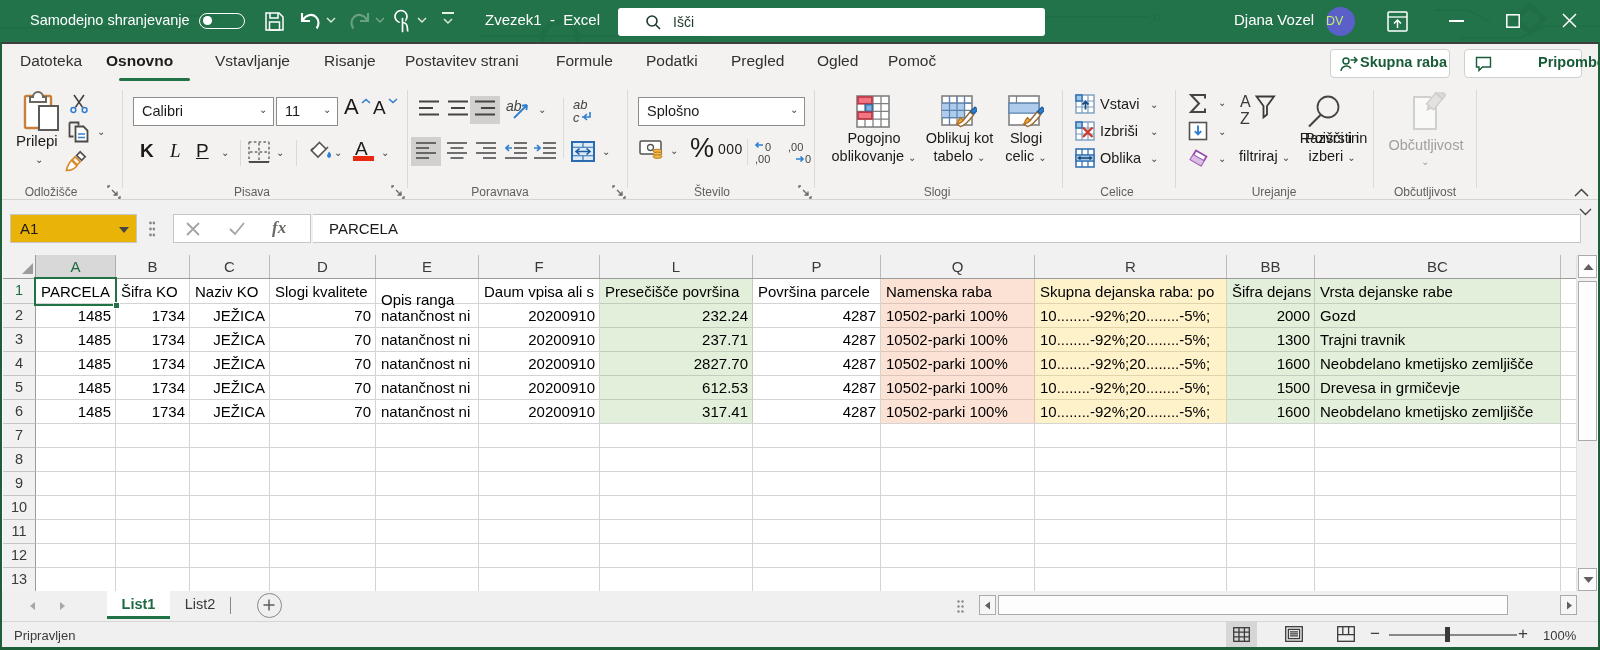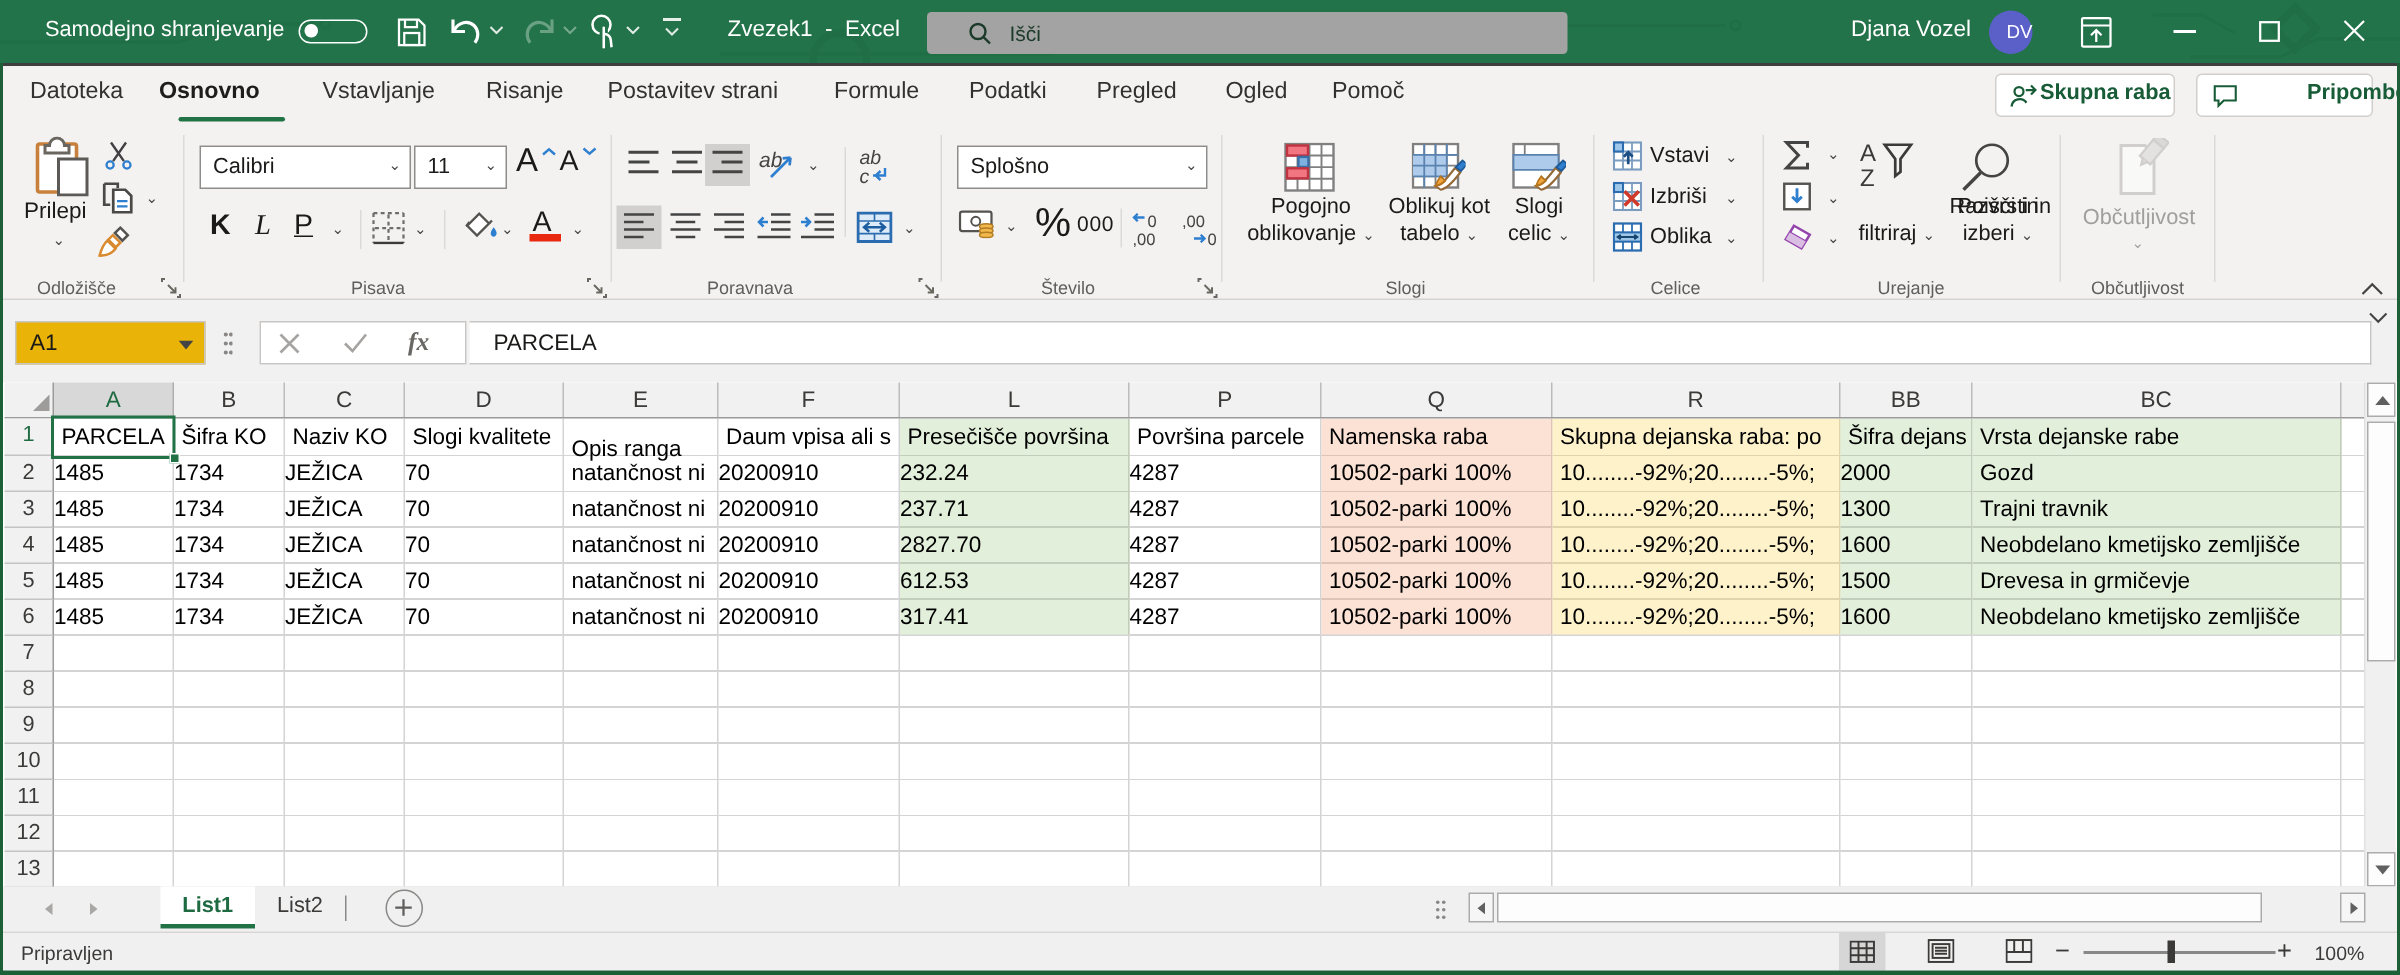--- a/index.html
+++ b/index.html
@@ -8,24 +8,24 @@
 #app { position:absolute; left:0; top:0; width:1600px; height:650px; }
 .abs { position:absolute; }
 
 
 #titlebar { position:absolute; left:0; top:0; width:1600px; height:42px; background:#227349; color:#fff; overflow:hidden; }
 #titlebar .deco { position:absolute; opacity:0.55; }
 #tb-autosave { position:absolute; left:30px; top:12px; font-size:14.5px; color:#fff; }
 #tb-toggle { position:absolute; left:199px; top:13px; width:46px; height:16px; border:1.6px solid #fff; border-radius:9px; }
 #tb-toggle::after { content:""; position:absolute; left:3px; top:2.2px; width:8.6px; height:8.6px; background:#fff; border-radius:50%; }
 #tb-title { position:absolute; left:485px; top:11px; font-size:15px; color:#fff; }
-#tb-search { position:absolute; left:618px; top:8px; width:427px; height:28px; background:#a3a3a3; border-radius:3px; }
+#tb-search { position:absolute; left:618px; top:8px; width:427px; height:28px; background:#ffffff; border-radius:3px; }
 #tb-search .stext { position:absolute; left:55px; top:6px; font-size:14px; color:#1c3a2a; }
 #tb-user { position:absolute; left:1234px; top:11px; font-size:15px; color:#fff; }
-#tb-avatar { position:absolute; left:1326px; top:7px; width:29px; height:29px; border-radius:50%; background:#5b60c9; color:#ffffff; font-size:12.5px; text-align:right; line-height:29px; }
+#tb-avatar { position:absolute; left:1326px; top:7px; width:29px; height:29px; border-radius:50%; background:#5b60c9; color:#bef264; font-size:12.5px; text-align:left; line-height:29px; }
 
 
 #tabrow { position:absolute; left:0; top:44px; width:1600px; height:40px; background:#f3f2f1; border-left:2px solid #185c37; border-right:2px solid #185c37; }
 .rtab { position:absolute; top:8px; font-size:15.5px; color:#323130; }
 #tab-osnovno { font-weight:bold; color:#1e1d1c; }
 #tab-underline { position:absolute; left:117px; top:34px; width:71px; height:3px; background:#217346; border-radius:2px; }
 .topbtn { position:absolute; top:5px; height:29px; background:#fff; border:1px solid #d1cfcd; border-radius:4px; color:#185c37; font-size:14.5px; font-weight:bold; white-space:nowrap; }
 
 
 #ribbon { position:absolute; left:0; top:84px; width:1600px; height:116px; background:#f3f2f1; border-left:2px solid #185c37; border-right:2px solid #185c37; border-bottom:1px solid #d6d4d2; }
@@ -47,21 +47,21 @@
 #fx-box { position:absolute; left:171px; top:14px; width:138px; height:29px; background:#fff; border:1px solid #c8c6c4; }
 #finput { position:absolute; left:311px; top:14px; width:1268px; height:29px; background:#fff; border:1px solid #c8c6c4; border-left:none; }
 #finput .ft { position:absolute; left:16px; top:5px; font-size:15px; color:#1b1a19; }
 
 
 #sheet { position:absolute; left:3px; top:255px; width:1573px; height:336px; background:#fff; }
 .hdrrow { position:absolute; left:0; top:0; height:24px; width:1574px; background:#f1f1f1; border-bottom:1px solid #9b9b9b; }
 .colhdr { position:absolute; top:0; height:23px; font-size:15px; color:#3b3a39; text-align:center; line-height:23px; border-right:1px solid #bdbbb9; }
 .rowhdr { position:absolute; left:0; width:33px; height:24px; background:#f1f1f1; border-right:1px solid #9b9b9b; border-bottom:1px solid #c5c4c2; font-size:14.5px; color:#3b3a39; text-align:center; line-height:23px; }
 .cell-t { position:absolute; height:24px; font-size:15px; color:#000; line-height:24px; white-space:nowrap; overflow:hidden; }
-.cr { padding-right:5px; }
+.cr { text-align:right; padding-right:5px; }
 .cl { text-align:left; padding-left:5px; }
 
 
 #tabbar { position:absolute; left:0; top:591px; width:1600px; height:30px; background:#f0f0f0; border-left:2px solid #185c37; border-right:2px solid #185c37; }
 #statusbar { position:absolute; left:0; top:621px; width:1600px; height:26px; background:#f0f0f0; border-top:1px solid #d8d6d4; border-left:2px solid #185c37; border-right:2px solid #185c37; font-size:13px; color:#3b3a39; }
 #frame-bottom { position:absolute; left:0; top:647px; width:1600px; height:3px; background:#1d6038; }
 #vscroll { position:absolute; left:1576px; top:255px; width:21px; height:336px; background:#f0f0f0; border-left:1px solid #e1e1e1; }
 </style>
 </head>
 <body>

